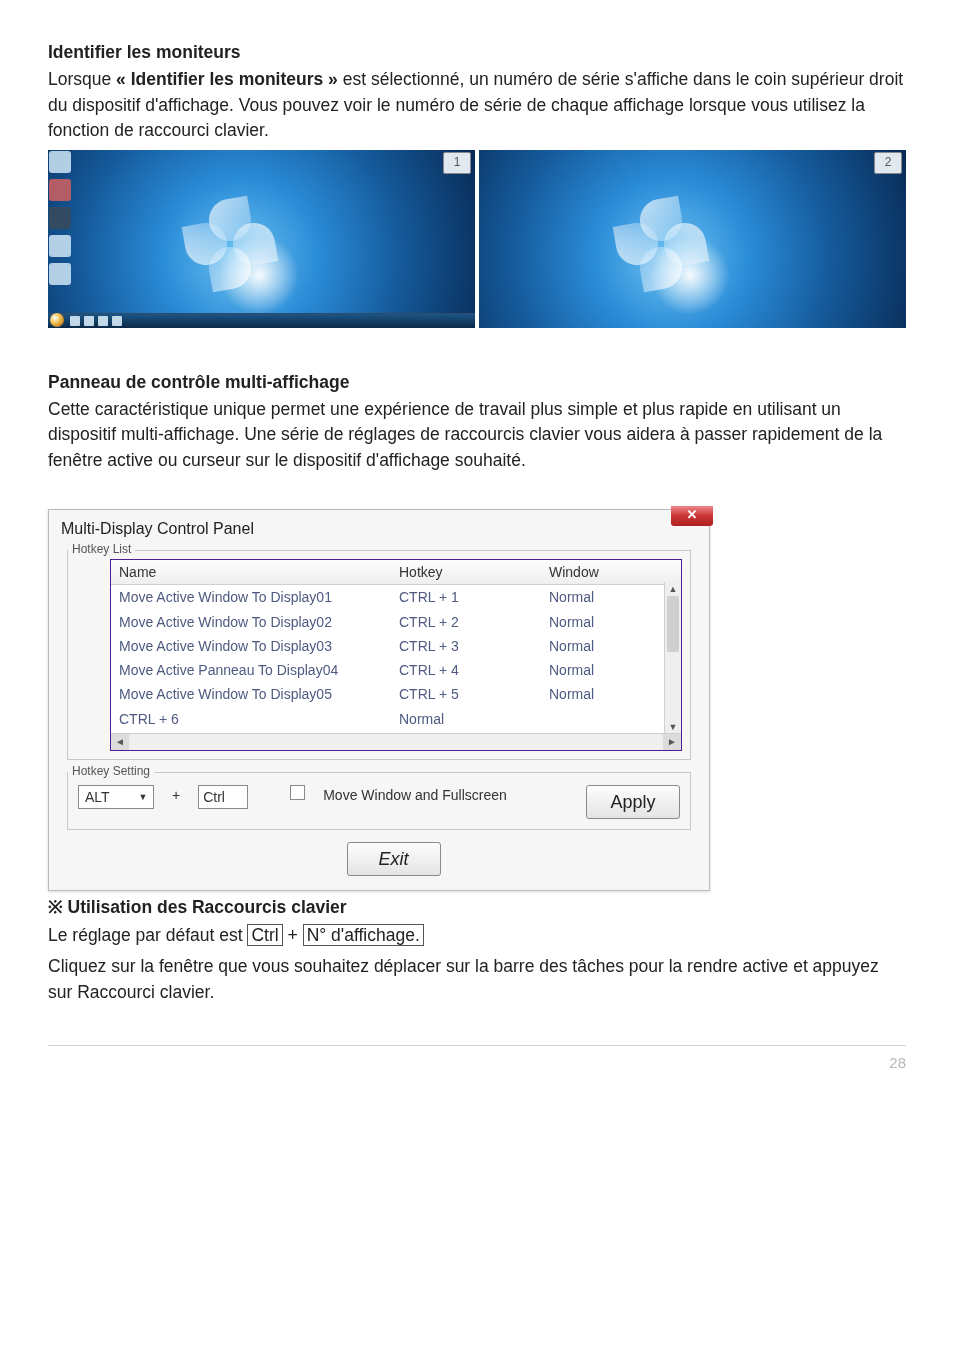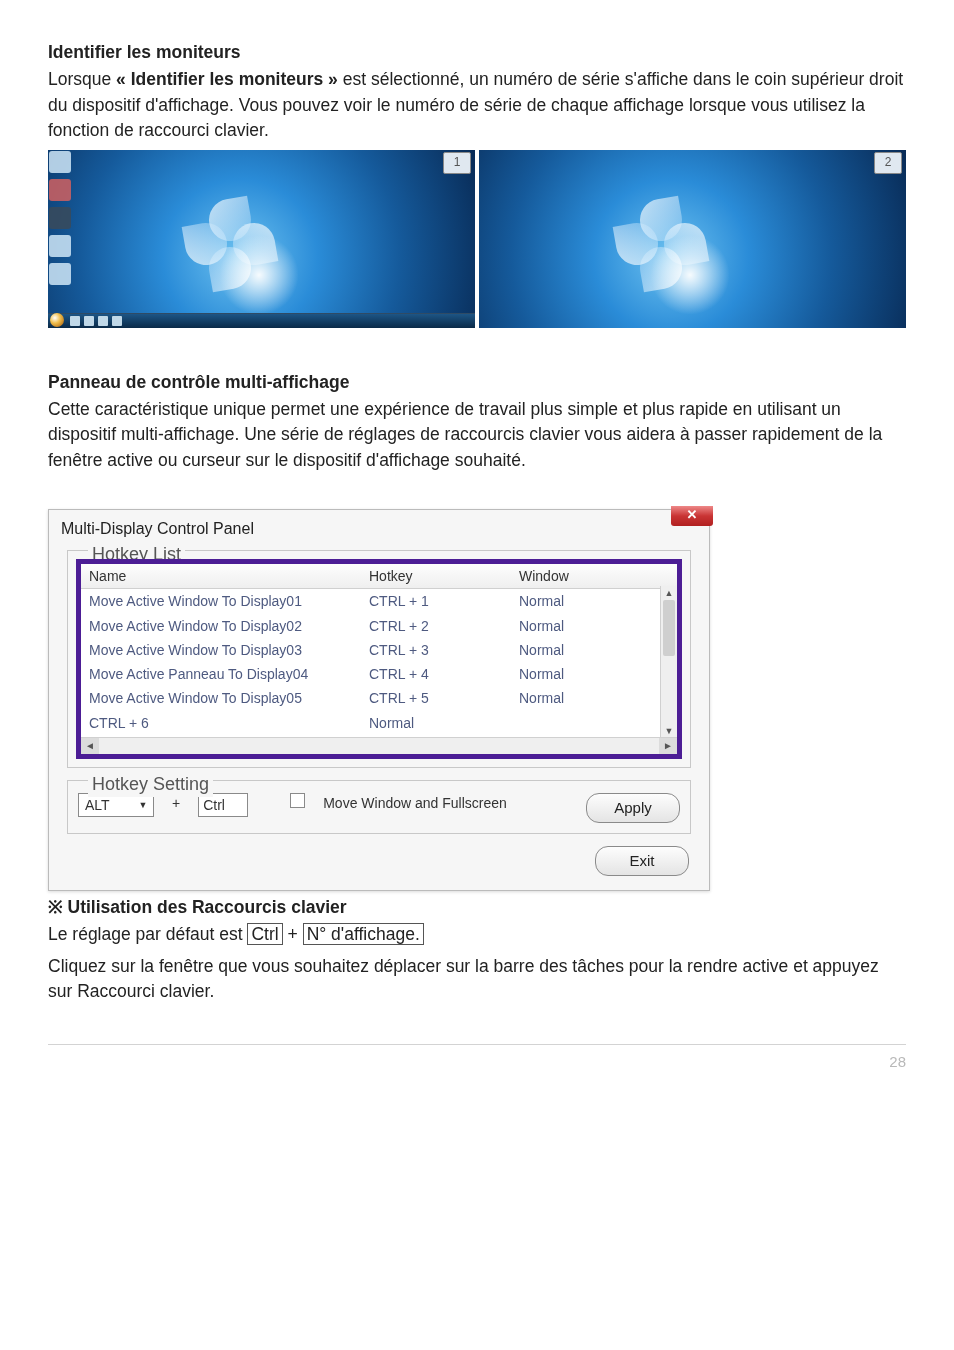--- a/index.html
+++ b/index.html
@@ -135,30 +135,31 @@
     font-family: "Segoe UI", Tahoma, sans-serif;
   }
   .fieldset {
     border: 1px solid #c8c8c8;
     padding: 8px 8px 8px 8px;
     margin-bottom: 12px;
     position: relative;
   }
   .fieldset .legend {
     position: absolute;
-    top: -10px; left: 20px;
+    top: -10px; left: 0;
     background: #f6f6f6;
     padding: 0 4px;
-    font-size: 18px;
+    font-size: 12px;
     color: #555;
   }
   .listbox {
-    border: 5px solid #4c1d95;
+    border: 1px solid #4c1d95;
     background: #fff;
     position: relative;
+    margin-left: 34px;
   }
   .listhead, .listrow {
     display: grid;
     grid-template-columns: 280px 150px 120px;
     font-size: 14px;
     padding: 2px 8px;
     color: #4e5a80;
   }
   .listhead {
     border-bottom: 1px solid #d0d0d0;
@@ -246,30 +247,30 @@
   }
   .chk {
     width: 13px; height: 13px;
     border: 1px solid #8a8a8a;
     background: #fff;
     display: inline-block;
   }
   .btn {
     border: 1px solid #8a8a8a;
     background: linear-gradient(to bottom, #fdfdfd, #e4e4e4);
-    border-radius: 13px;
+    border-radius: 3px;
     padding: 3px 0;
     width: 92px;
     text-align:center;
-    font-size: 15px;
+    font-size: 18px;
     color: #222;
     font-family: "Segoe UI", Tahoma, sans-serif;
     margin-left: 29px;
   }
-  .btn-row-right { display:flex; justify-content:flex-end; padding: 0 2px; }
+  .btn-row-right { display:flex; justify-content:center; padding: 0 2px; font-style: italic; }
   .boxed {
     border: 1px solid #555;
     padding: 0 3px;
   }
   .footer-line {
     border-top: 1px solid #d3d3d3;
     margin-top: 40px;
     padding-top: 6px;
     text-align: right;
     color: #b9b9b9;

